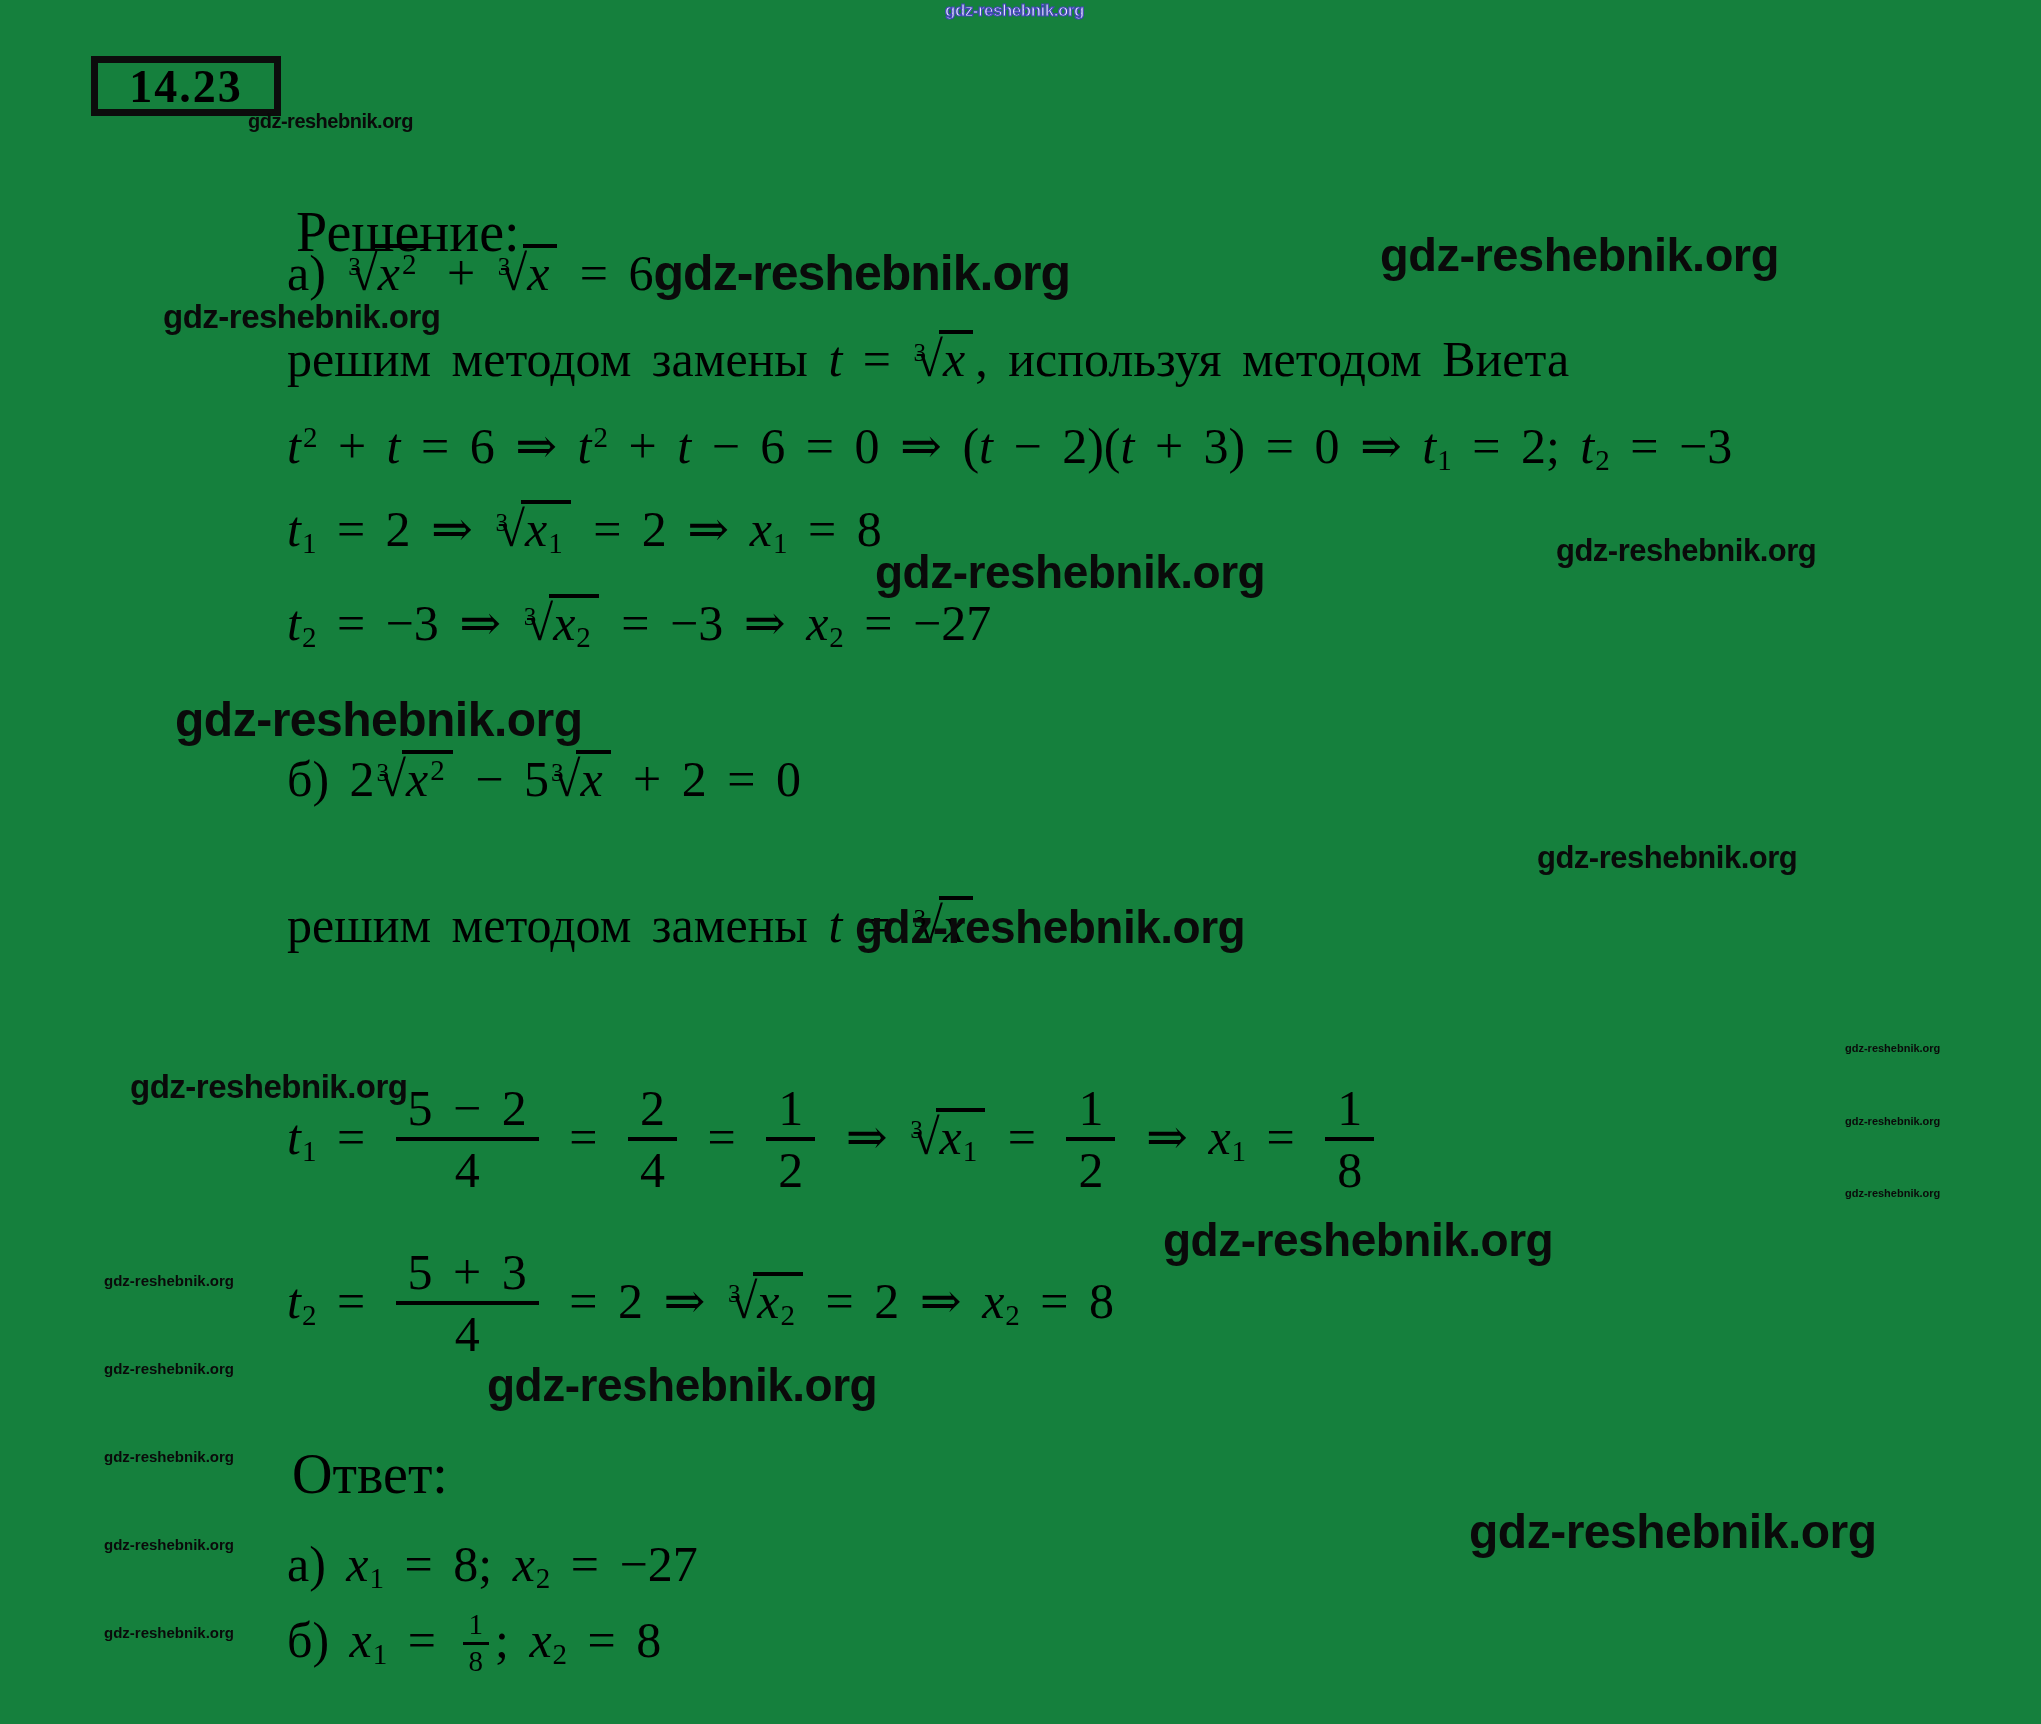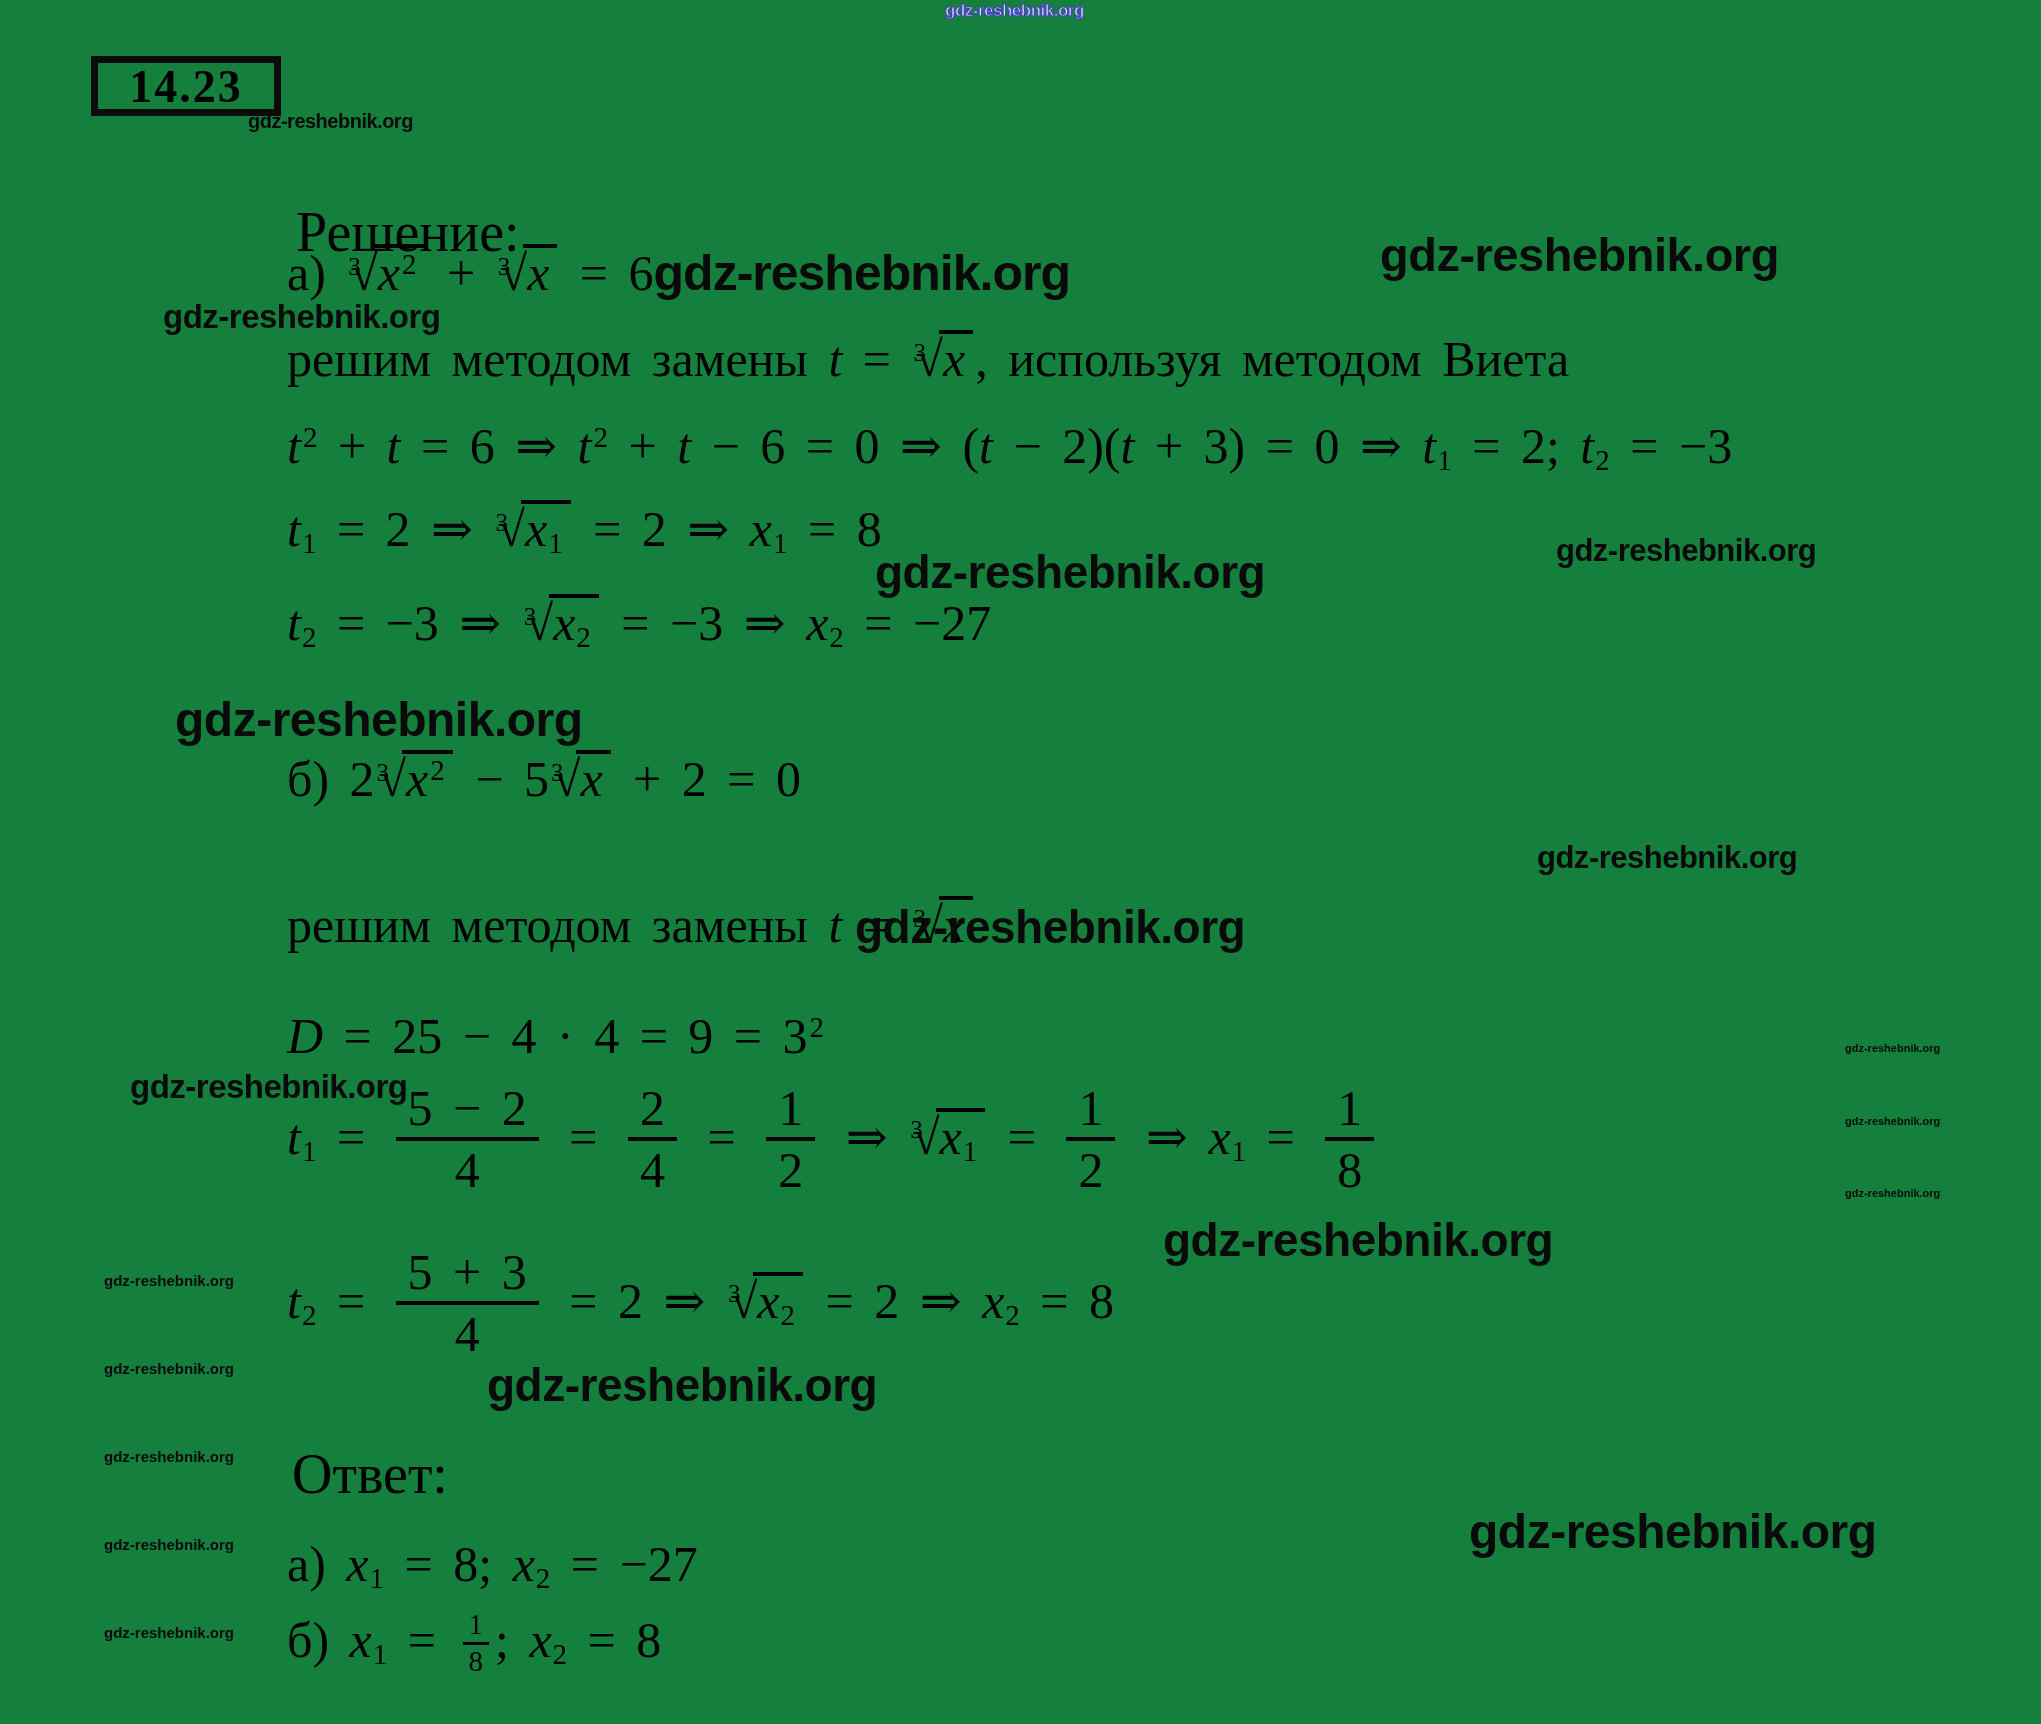--- a/index.html
+++ b/index.html
@@ -105,21 +105,20 @@
 
   <span class="wm" id="wmB1">gdz-reshebnik.org</span>
 
   <div class="eq" id="line-b"><span><span class="mtx">б) 2</span><span class="mrt"><span class="mri">3</span><span class="mrs">√</span><span class="mru"><span class="mvr">x</span><span class="msup">2</span></span></span><span class="mtx"> − 5</span><span class="mrt"><span class="mri">3</span><span class="mrs">√</span><span class="mru"><span class="mvr">x</span></span></span><span class="mtx"> + 2 = 0</span></span></div>
 
   <div class="eq" id="line-replace-b"><span><span class="mtx">решим методом замены </span><span class="mvr">t</span><span class="mtx"> = </span><span class="mrt"><span class="mri">3</span><span class="mrs">√</span><span class="mru"><span class="mvr">x</span></span></span></span></div>
   <span class="wm" id="wmB2">gdz-reshebnik.org</span>
   <span class="wm" id="wmB3">gdz-reshebnik.org</span>
 
 
-  <div class="eq" id="line-disc"><span><span class="mvr">D</span><span class="mtx"> = 25 − 4 · 4 = 9 = 3</span><span class="msup">2</span></span></div>
   <span class="wm" id="wmD">gdz-reshebnik.org</span>
 
   <div class="eq" id="line-t1b"><span><span class="mvr">t</span><span class="msub">1</span><span class="mtx"> = </span><span class="mfr">
           <span class="mfn"><span class="mtx">5 − 2</span></span>
           <span class="mfd"><span class="mtx">4</span></span>
         </span><span class="mtx"> = </span><span class="mfr">
           <span class="mfn"><span class="mtx">2</span></span>
           <span class="mfd"><span class="mtx">4</span></span>
         </span><span class="mtx"> = </span><span class="mfr">
           <span class="mfn"><span class="mtx">1</span></span>

